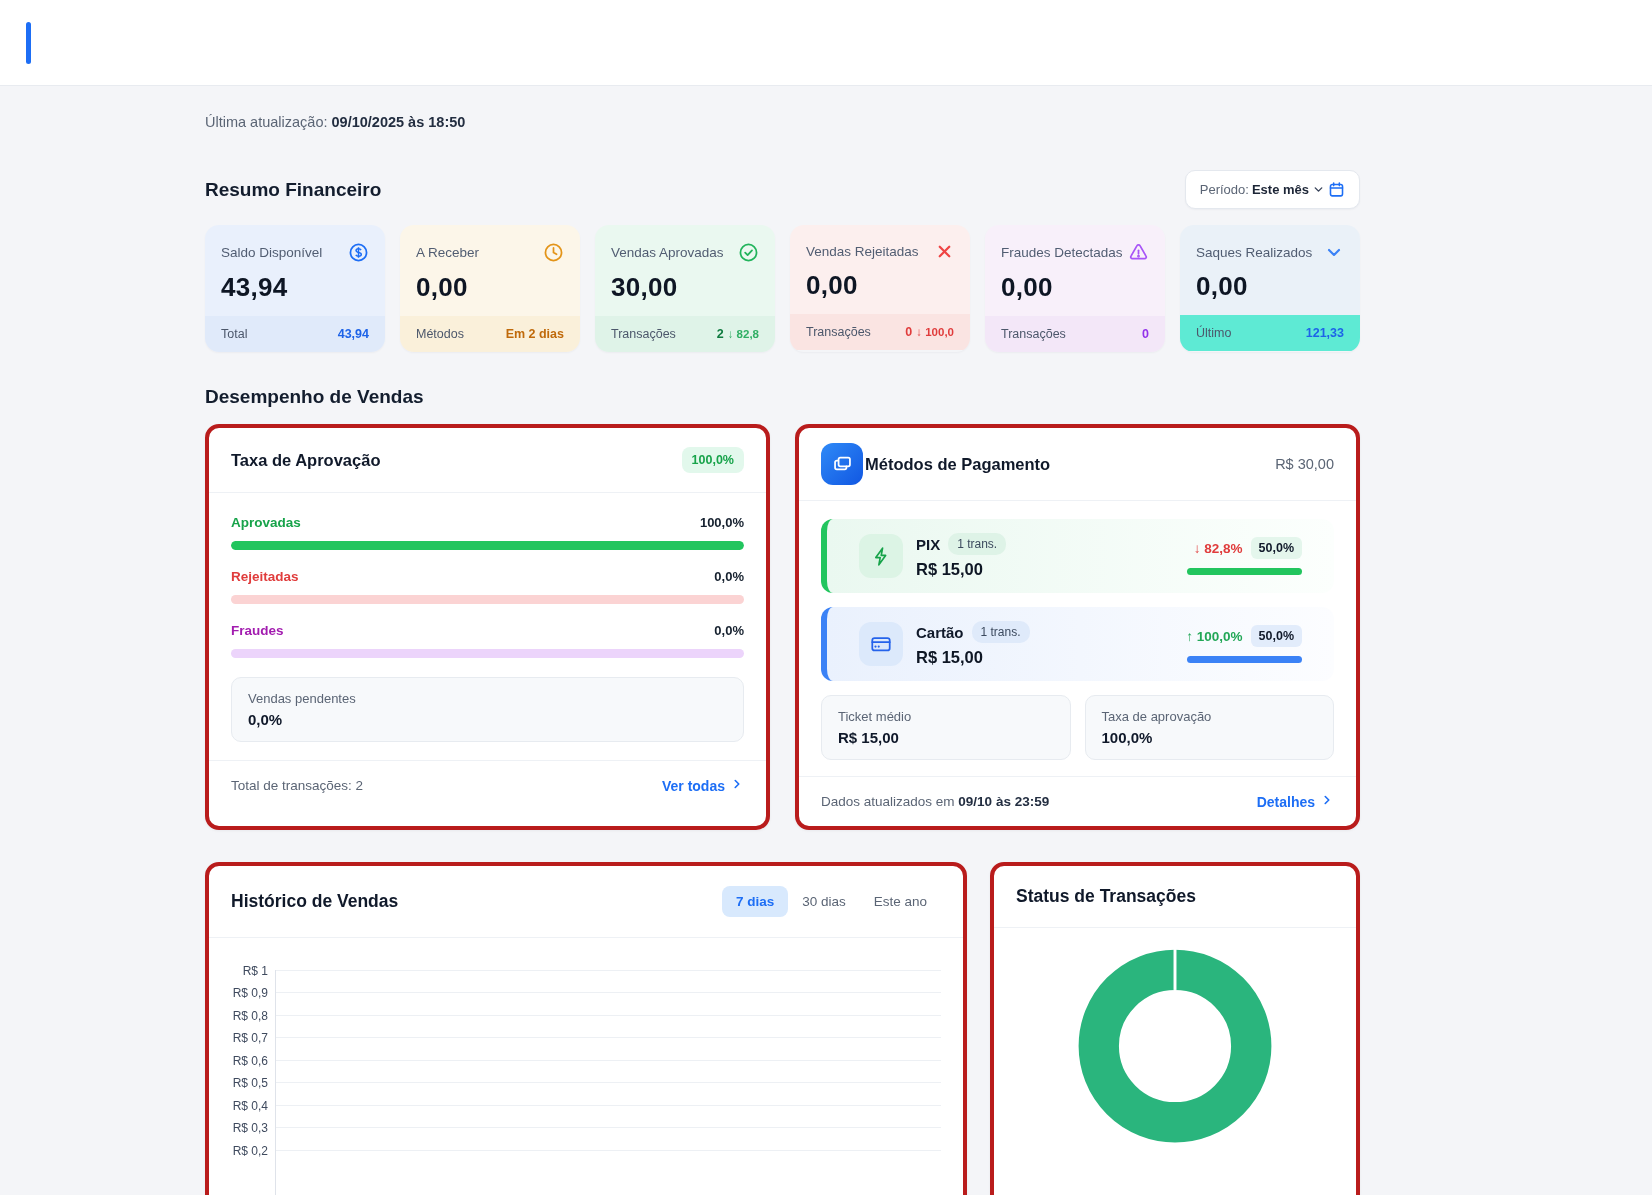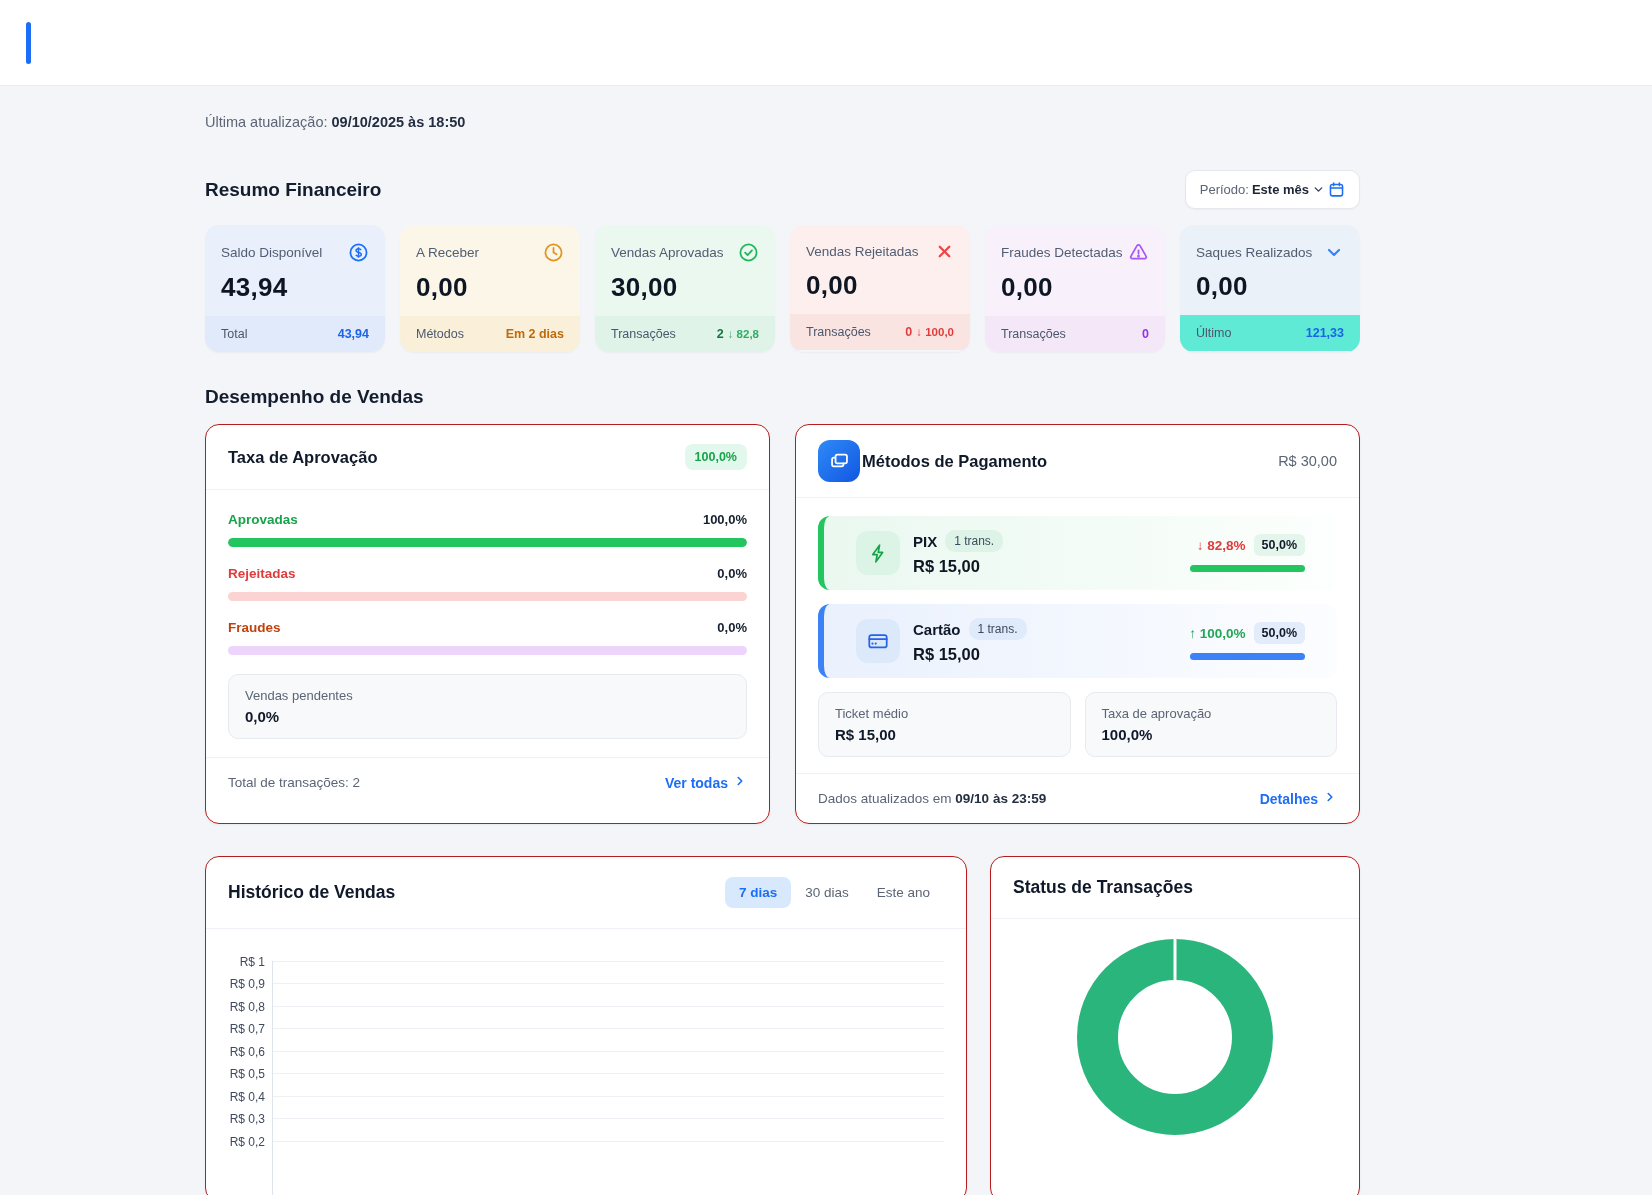--- a/index.html
+++ b/index.html
@@ -47,35 +47,35 @@
   .sc0 .stat-top{background:#e9f0fc;} .sc0 .stat-foot{background:#e0eafa;} .sc0 .fv{color:#1d63e8;} .sc0 .stat-icon{color:#1d6ef5;}
   .sc1 .stat-top{background:#fcf6e9;} .sc1 .stat-foot{background:#faf0da;} .sc1 .fv{color:#c06a0b;} .sc1 .stat-icon{color:#e39418;}
   .sc2 .stat-top{background:#eaf8f0;} .sc2 .stat-foot{background:#dff3e8;} .sc2 .fv{color:#0f7a3f;} .sc2 .delta{color:#2fae63;} .sc2 .stat-icon{color:#22b45c;}
   .sc3 .stat-top{background:#fcefee;} .sc3 .stat-foot{background:#fae4e2;} .sc3 .fv{color:#e03c3c;} .sc3 .delta{color:#e03c3c;} .sc3 .stat-icon{color:#ef4444;}
   .sc4 .stat-top{background:#f8f0fa;} .sc4 .stat-foot{background:#f3e7f8;} .sc4 .fv{color:#9333ea;} .sc4 .stat-icon{color:#a855f7;}
   .sc5 .stat-top{background:#eaf1f8;} .sc5 .stat-foot{background:#5eead4;} .sc5 .fv{color:#1d63e8;} .sc5 .stat-icon{color:#3b82f6;}
 
   
   .perf-head { margin-top:34px; }
   .perf-grid { display:grid; grid-template-columns:565px 565px; gap:25px; margin-top:16px; }
-  .card { background:#fff; border:1px solid #b91c1c; border-radius:14px; box-shadow:0 1px 3px rgba(16,24,40,.05); }
+  .card { background:#fff; border:4px solid #b91c1c; border-radius:14px; box-shadow:0 1px 3px rgba(16,24,40,.05); }
   .card-header { display:flex; justify-content:space-between; align-items:center; padding:19px 22px; border-bottom:1px solid #eef1f5; }
   .card-title { font-size:16.5px; font-weight:700; color:#10192a; }
   .badge-green { background:#e2f8ec; color:#17a34a; font-size:12.5px; font-weight:700; padding:6px 10px; border-radius:8px; }
 
   .approval-body { padding:22px 22px 18px; }
   .metric { margin-bottom:19px; }
   .metric-row { display:flex; justify-content:space-between; align-items:center; }
   .metric-label { font-size:13.5px; font-weight:700; }
   .metric-value { font-size:13px; font-weight:700; color:#15202e; }
   .bar-track { height:9px; border-radius:6px; margin-top:11px; overflow:hidden; }
   .bar-fill { height:100%; border-radius:6px; }
   .m-green .metric-label{color:#17a34a;} .m-green .bar-track{background:#d9f3e3;} .m-green .bar-fill{background:#22c55e;}
   .m-red .metric-label{color:#e03c3c;} .m-red .bar-track{background:#fbd3d3;} .m-red .bar-fill{background:#ef4444;}
-  .m-purple .metric-label{color:#c2410c;} .m-purple .bar-track{background:#ecd4fb;} .m-purple .bar-fill{background:#a855f7;}
+  .m-purple .metric-label{color:#a21caf;} .m-purple .bar-track{background:#ecd4fb;} .m-purple .bar-fill{background:#a855f7;}
   .pending-box { border:1px solid #e7ebf0; background:#f7f9fb; border-radius:10px; padding:13px 16px; margin-top:10px; }
   .box-label { font-size:13px; color:#5b6575; }
   .box-value { font-size:15px; font-weight:700; color:#10192a; margin-top:5px; }
   .card-footer { display:flex; justify-content:space-between; align-items:center; padding:16px 22px; border-top:1px solid #eef1f5; font-size:13.5px; color:#5b6575; }
   .link { display:flex; align-items:center; gap:5px; color:#1d6ef5; font-weight:700; font-size:14px; cursor:pointer; }
   .card-footer b { color:#232e41; }
 
   .pay-header { display:flex; align-items:center; gap:2px; padding:15px 22px; border-bottom:1px solid #eef1f5; }
   .pay-icon { width:42px; height:42px; border-radius:12px; background:linear-gradient(135deg,#2f8af7,#1157e2); display:flex; align-items:center; justify-content:center; flex:none; }
   .pay-title { flex:1; font-size:16.5px; font-weight:700; color:#10192a; }

